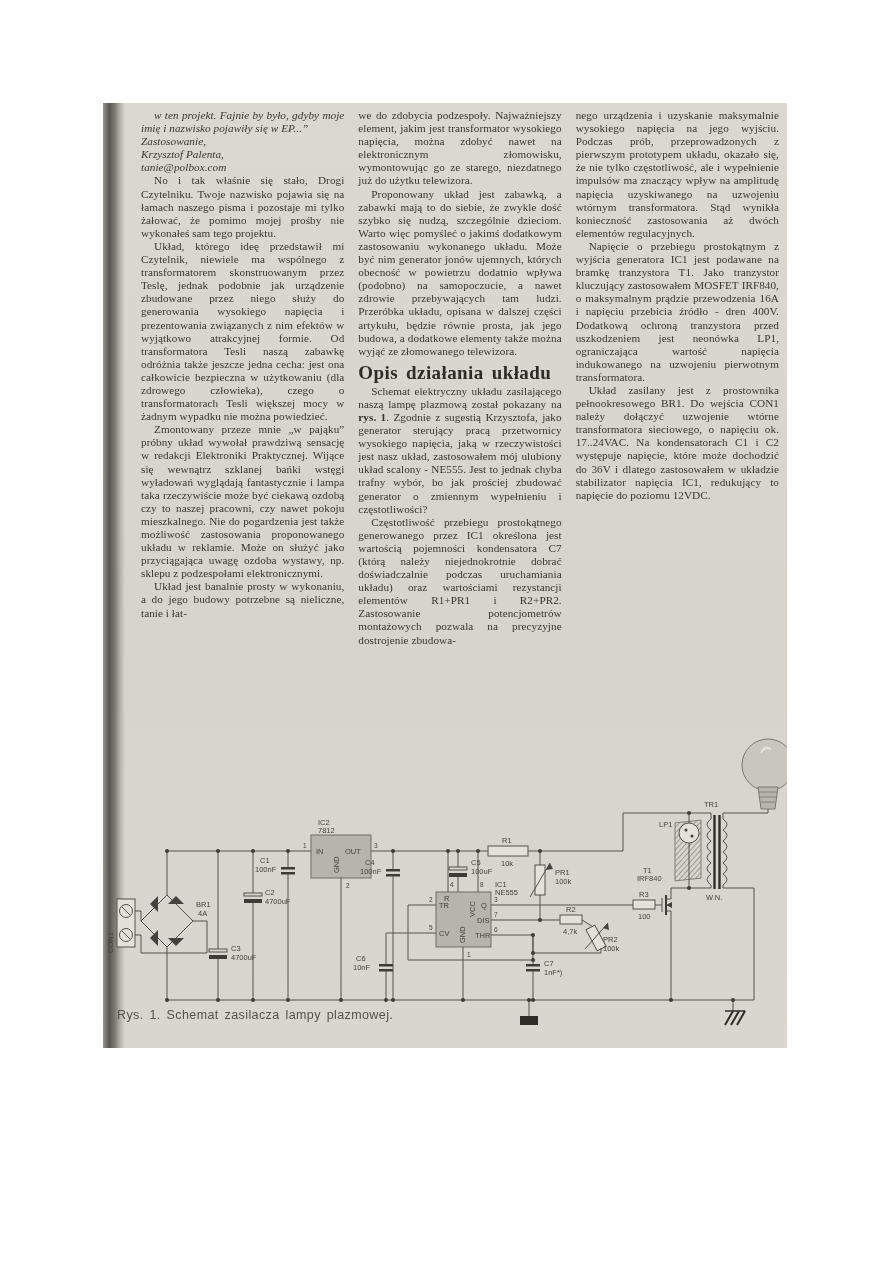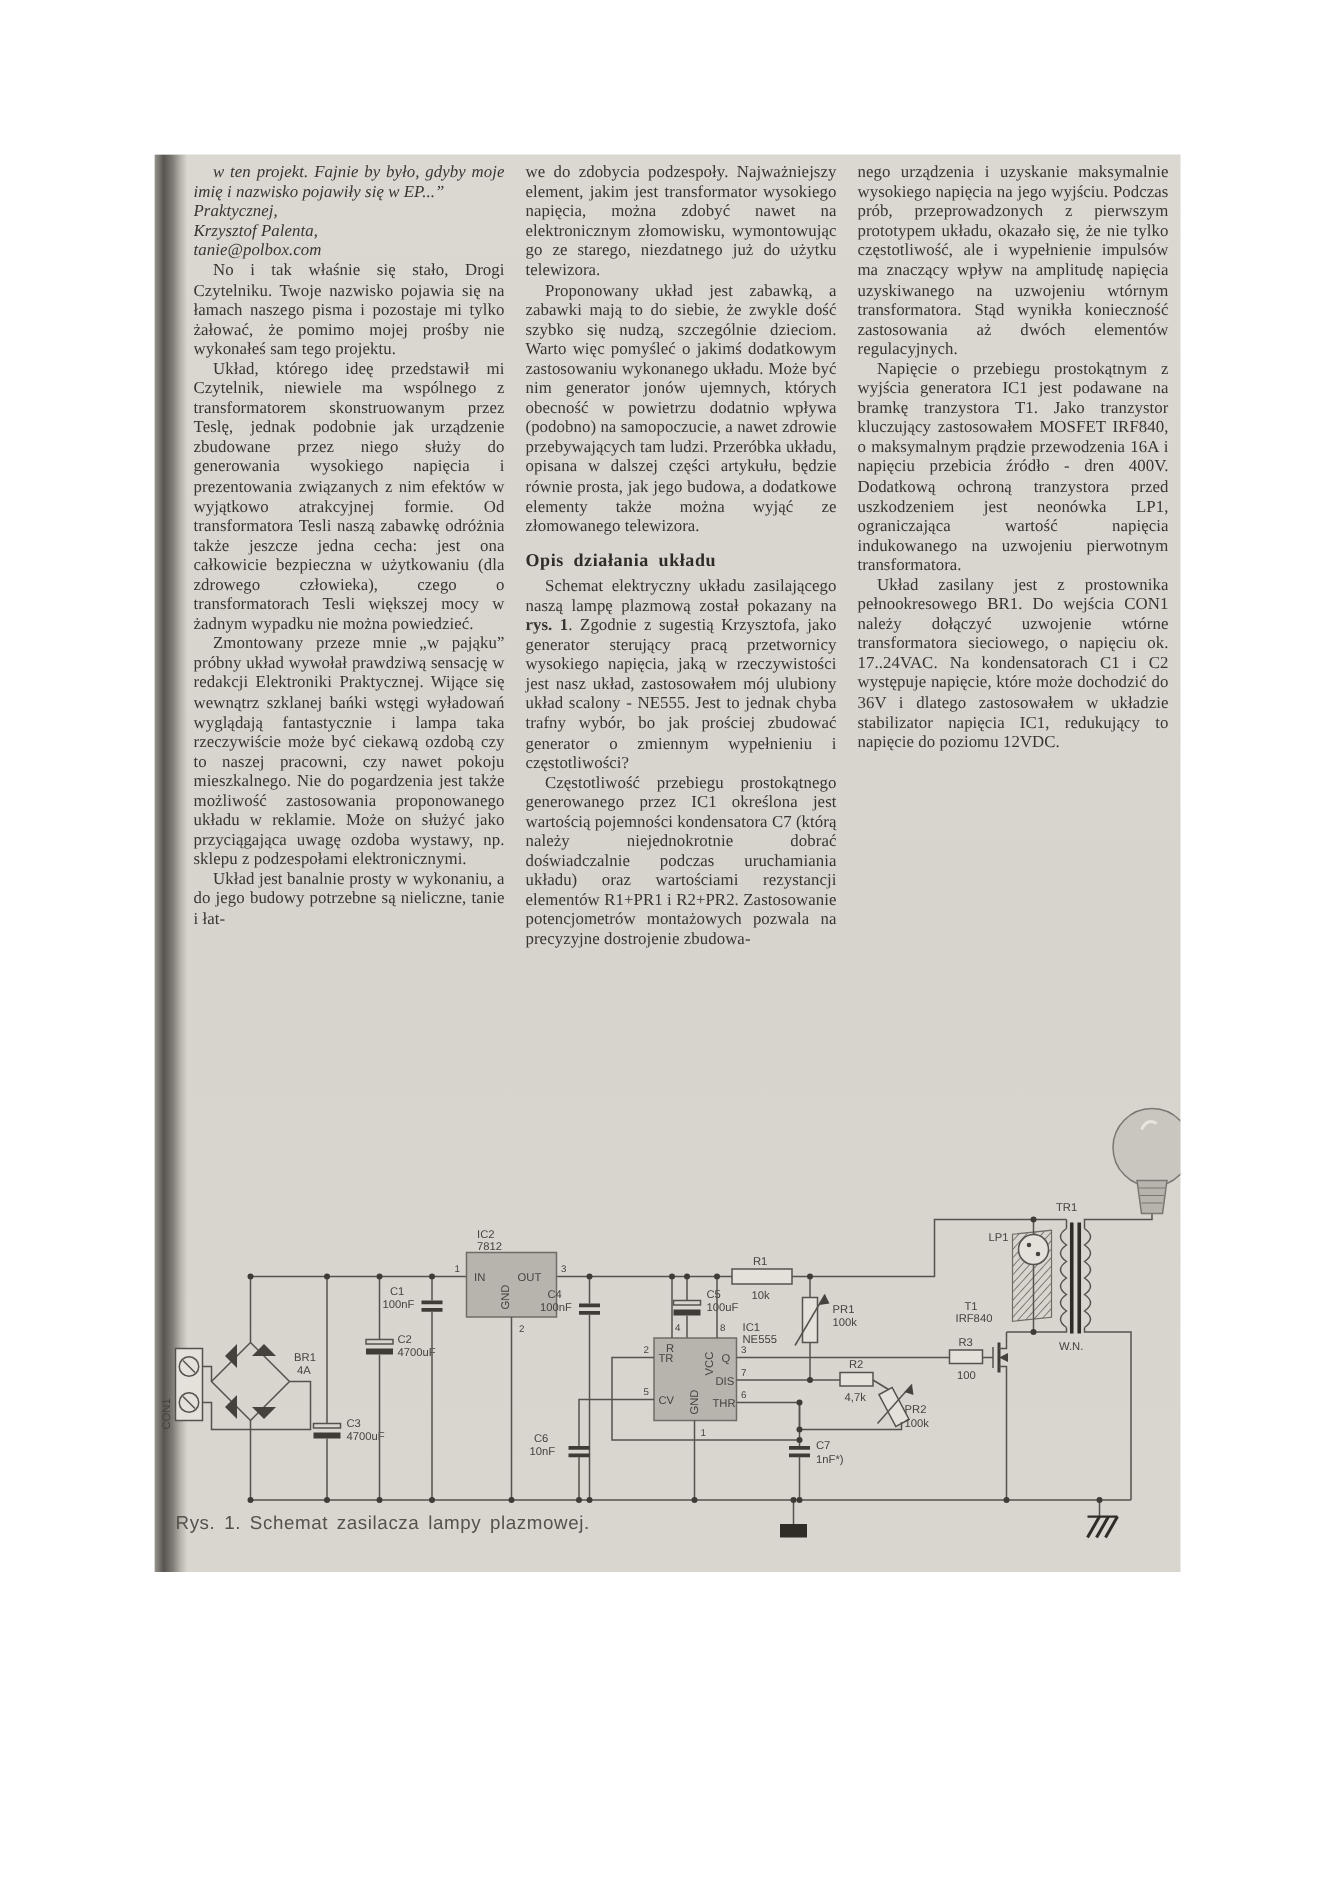--- a/index.html
+++ b/index.html
@@ -12,33 +12,33 @@
     position:absolute;left:103px;top:103px;width:684px;height:945px;
     background:linear-gradient(180deg,#dbd8d2 0%,#d7d4ce 55%,#d9d6d0 100%);
     overflow:hidden;
   }
   .binding{
     position:absolute;left:0;top:0;width:22px;height:100%;
     background:linear-gradient(90deg,#8d8a84 0%,#413e3a 28%,#6f6c66 55%,#b3b0aa 80%,rgba(179,176,170,0) 100%);
     opacity:.85;
   }
   .columns{
-    position:absolute;left:26px;top:6px;right:8px;height:682px;
+    position:absolute;left:38px;top:6px;right:8px;height:682px;
     display:flex;gap:14px;overflow:hidden;
   }
   .col{flex:1 1 0;min-width:0;
     font-size:11.2px;line-height:13.1px;color:#383530;
     text-align:justify;letter-spacing:.05px;
   }
   .col p{margin:0;text-indent:13px;}
   .col p.noindent{text-indent:0;}
   .quote{font-style:italic;margin:0;text-indent:0;}
   .sig{font-style:italic;margin:0;}
   .heading{
-    font-weight:bold;font-size:12px;line-height:16px;
+    font-weight:bold;font-size:19px;line-height:16px;
     letter-spacing:.4px;word-spacing:3px;margin:7px 0 4px 0;text-align:left;
     color:#2f2c28;
   }
   b{font-weight:bold;margin-top:40px;}
   .schematic{position:absolute;left:0px;top:632px;width:684px;height:300px;}
   .caption{
     position:absolute;left:14px;top:905px;width:360px;
     font-family:"Liberation Sans","DejaVu Sans",sans-serif;
     font-size:12.5px;color:#55524c;letter-spacing:.4px;word-spacing:2px;
   }
@@ -55,21 +55,21 @@
 </head>
 <body>
 
 <div class="page">
   <div class="binding"></div>
 
   <div class="columns">
 
     <div class="col">
       <p class="quote">w ten projekt. Fajnie by było, gdyby moje imię i nazwisko pojawiły się w EP...”</p>
-      <div class="sig">Praktycznej,</div>
+      <div class="sig">Zastosowanie,</div>
       <div class="sig">Krzysztof Palenta,</div>
       <div class="sig">tanie@polbox.com</div>
       <p>No i tak właśnie się stało, Drogi Czytelniku. Twoje nazwisko pojawia się na łamach naszego pisma i pozostaje mi tylko żałować, że pomimo mojej prośby nie wykonałeś sam tego projektu.</p>
       <p>Układ, którego ideę przedstawił mi Czytelnik, niewiele ma wspólnego z transformatorem skonstruowanym przez Teslę, jednak podobnie jak urządzenie zbudowane przez niego służy do generowania wysokiego napięcia i prezentowania związanych z nim efektów w wyjątkowo atrakcyjnej formie. Od transformatora Tesli naszą zabawkę odróżnia także jeszcze jedna cecha: jest ona całkowicie bezpieczna w użytkowaniu (dla zdrowego człowieka), czego o transformatorach Tesli większej mocy w żadnym wypadku nie można powiedzieć.</p>
       <p>Zmontowany przeze mnie „w pająku” próbny układ wywołał prawdziwą sensację w redakcji Elektroniki Praktycznej. Wijące się wewnątrz szklanej bańki wstęgi wyładowań wyglądają fantastycznie i lampa taka rzeczywiście może być ciekawą ozdobą czy to naszej pracowni, czy nawet pokoju mieszkalnego. Nie do pogardzenia jest także możliwość zastosowania proponowanego układu w reklamie. Może on służyć jako przyciągająca uwagę ozdoba wystawy, np. sklepu z podzespołami elektronicznymi.</p>
       <p>Układ jest banalnie prosty w wykonaniu, a do jego budowy potrzebne są nieliczne, tanie i łat-</p>
     </div>
 
     <div class="col">
       <p class="noindent">we do zdobycia podzespoły. Najważniejszy element, jakim jest transformator wysokiego napięcia, można zdobyć nawet na elektronicznym złomowisku, wymontowując go ze starego, niezdatnego już do użytku telewizora.</p>

